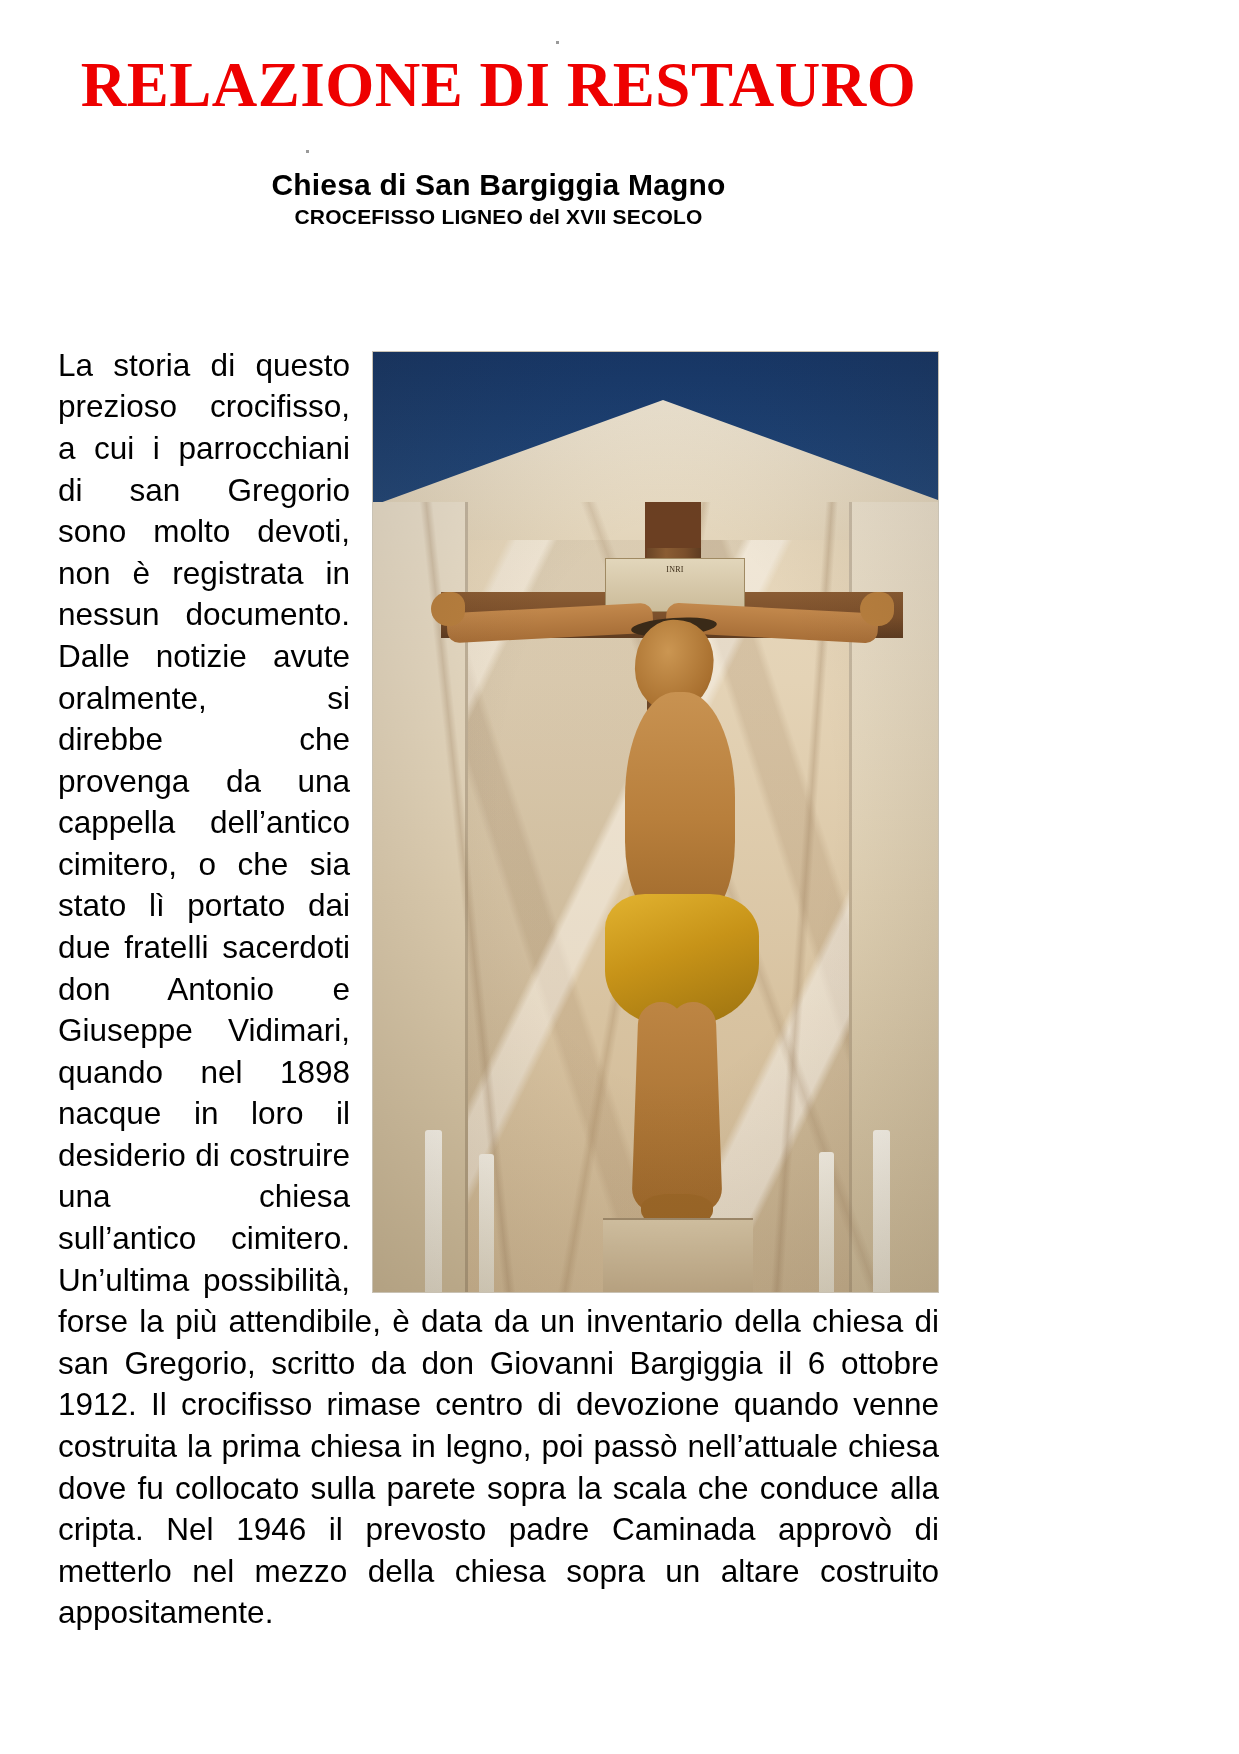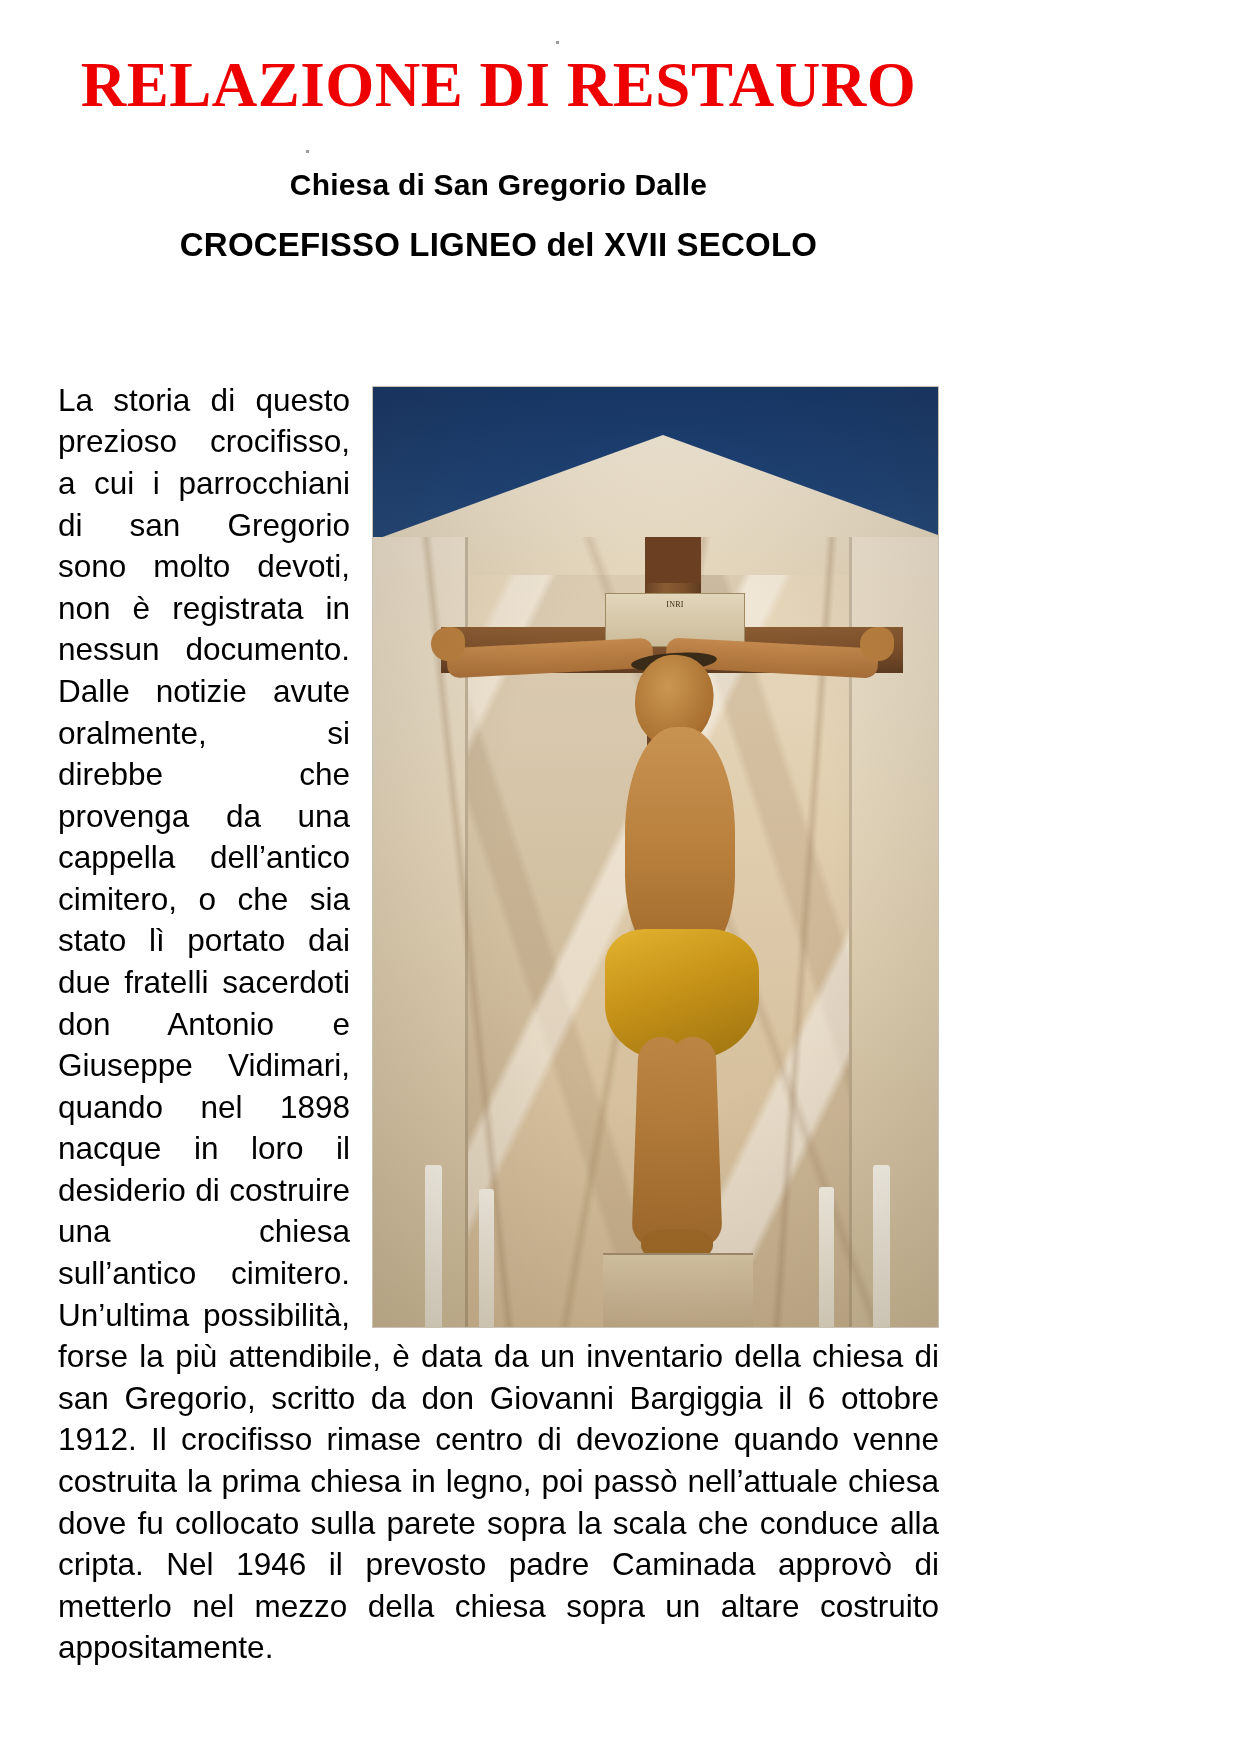--- a/index.html
+++ b/index.html
@@ -37,25 +37,25 @@
     text-align: center;
     margin-top: 48px;
   }
   .subtitle-1 {
     font-size: 30px;
     font-weight: bold;
     line-height: 1.25;
     letter-spacing: 0.2px;
   }
   .subtitle-2 {
-    font-size: 33px;
+    font-size: 21px;
     font-weight: bold;
     line-height: 1.25;
     letter-spacing: 0.2px;
-    margin-top: 20px;
+    margin-top: 0;
   }
   .body-text {
     margin-top: 115px;
     font-size: 31.5px;
     line-height: 1.32;
     text-align: justify;
     text-justify: inter-word;
     hyphens: none;
   }
   .body-text p {
@@ -243,21 +243,21 @@
 <body>
 
 <div class="page">
 
   <div class="dot-mark" style="left:556px; top:41px;"></div>
   <div class="dot-mark" style="left:306px; top:150px;"></div>
 
   <h1 class="doc-title">RELAZIONE DI RESTAURO</h1>
 
   <div class="subtitle-block">
-    <div class="subtitle-1">Chiesa di San Gregorio Dalle</div>
+    <div class="subtitle-1">Chiesa di San Bargiggia Magno</div>
     <div class="subtitle-2">CROCEFISSO LIGNEO del XVII SECOLO</div>
   </div>
 
   <div class="body-text">
 
     <div class="figure">
       <div class="ph-wall"></div>
       <div class="ph-sky"></div>
       <div class="ph-gable"></div>
       <div class="ph-marble-left"></div>

